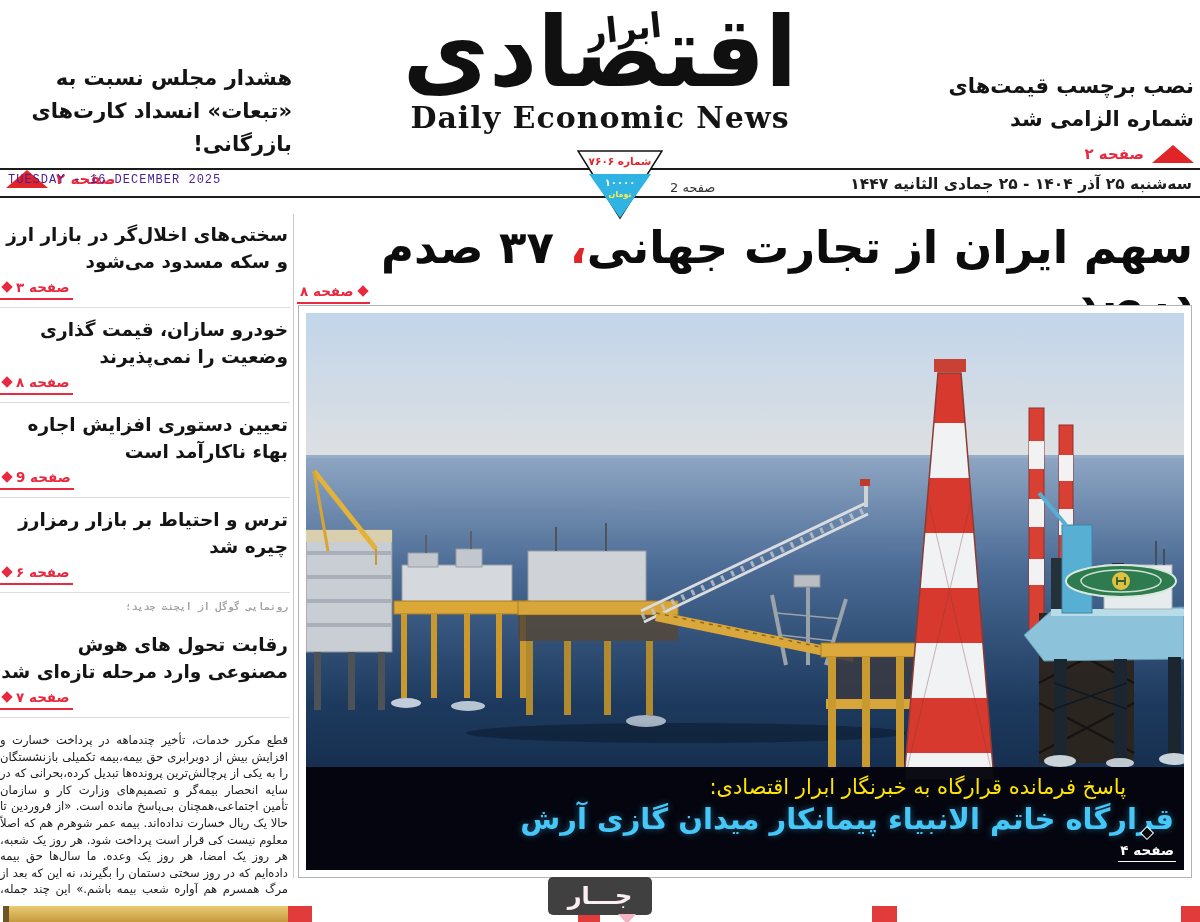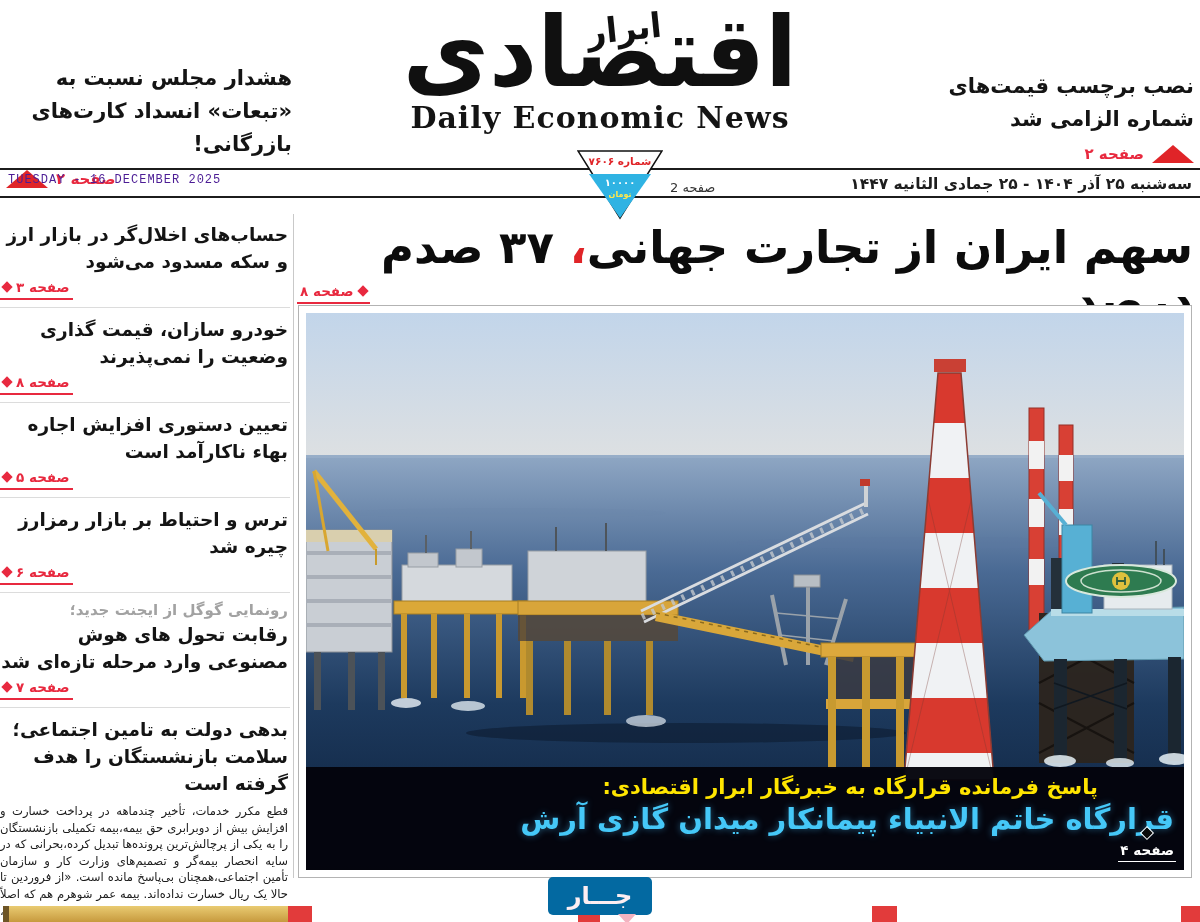--- a/index.html
+++ b/index.html
@@ -52,43 +52,43 @@
   .marker-text{direction:rtl;unicode-bidi:isolate;font-size:13.5px;font-weight:bold;color:#e8293f;}
   .diamond{width:8px;height:8px;background:#e8293f;transform:rotate(45deg);flex:0 0 auto;}
   .lead-marker{position:absolute;left:297px;top:283px;}
 
   
   .vdivider{position:absolute;left:293px;top:214px;height:664px;width:1px;background:#c9c9c9;}
   .sidebar{position:absolute;left:0;top:213px;width:290px;}
   .sb-item{padding:8px 2px 7px 0;border-bottom:1px solid #dcdcdc;}
   .sb-item.last{border-bottom:none;}
   .sb-title{direction:rtl;text-align:right;font-weight:bold;font-size:18.5px;line-height:27px;color:#141414;}
-  .sb-kicker{direction:rtl;text-align:right;font-weight:bold;font-size:15px;color:#a2a2a2;margin-bottom:2px;}
+  .sb-kicker{direction:rtl;text-align:right;font-weight:bold;font-size:10px;color:#a2a2a2;margin-bottom:18px;font-family:Liberation Mono, monospace;}
   .sb-marker{margin-top:4px;}
   .sb-body{direction:rtl;text-align:justify;font-size:11.6px;line-height:16.6px;color:#1c1c1c;
            margin-top:6px;max-height:166px;overflow:hidden;}
 
   
   .photo-frame{position:absolute;left:298px;top:305px;width:878px;height:557px;
                border:1px solid #b3b3b3;background:#fff;padding:7px;}
   .photo-inner{position:relative;width:878px;height:557px;overflow:hidden;background:#14273f;}
   .caption-band{position:absolute;left:0;right:0;bottom:0;height:103px;background:rgba(4,4,12,0.97);}
-  .cap-kicker{direction:rtl;text-align:right;padding:8px 86px 0 0;font-size:21px;font-weight:bold;color:#ffe500;}
+  .cap-kicker{direction:rtl;text-align:right;padding:8px 58px 0 0;font-size:21px;font-weight:normal;color:#ffe500;}
   .cap-title{direction:rtl;text-align:right;padding:3px 10px 0 0;font-size:29px;font-weight:800;
              color:#45c8f8;text-shadow:0 0 7px rgba(70,190,250,.45);}
   .photo-marker{position:absolute;right:8px;bottom:8px;display:flex;align-items:center;gap:5px;
                 border-bottom:1.5px solid #ffffff;padding:0 2px 3px 2px;flex-direction:column;}
   .photo-marker .marker-text{color:#ffffff;}
   .photo-marker .diamond{background:#0a0a0a;outline:1px solid #ffffff;}
 
   
   .gold-banner{position:absolute;left:3px;top:906px;width:280px;height:16px;
                background:linear-gradient(180deg,#e9cb72,#c79a3e);border-left:6px solid #6e5526;}
   .red-sq{position:absolute;background:#e23b3b;}
-  .bubble{position:absolute;left:548px;top:877px;width:104px;height:38px;background:#0369a1;
+  .bubble{position:absolute;left:548px;top:877px;width:104px;height:38px;background:#404040;
           border-radius:5px;text-align:center;z-index:4;}
   .bubble:after{content:"";position:absolute;right:16px;top:37px;width:0;height:0;
                 border-left:9px solid transparent;border-right:9px solid transparent;
                 border-top:10px solid #f3b3c0;}
   .bubble-text{direction:rtl;font-size:24px;line-height:38px;font-weight:bold;color:#fdeef2;}
 </style>
 </head>
 <body>
 
 <div id="page">
@@ -139,40 +139,40 @@
   </div>
   <div class="marker-row lead-marker">
     <span class="marker-text">صفحه ۸</span>
     <span class="diamond"></span>
   </div>
 
   <div class="vdivider"></div>
   <div class="sidebar">
 
     <div class="sb-item">
-      <div class="sb-title">حساب‌های اخلال‌گر در بازار ارز و سکه مسدود می‌شود</div>
+      <div class="sb-title">سختی‌های اخلال‌گر در بازار ارز و سکه مسدود می‌شود</div>
       <div class="marker-row sb-marker">
         <span class="diamond"></span>
         <span class="marker-text">صفحه ۳</span>
       </div>
     </div>
 
     <div class="sb-item">
       <div class="sb-title">خودرو سازان، قیمت گذاری وضعیت را نمی‌پذیرند</div>
       <div class="marker-row sb-marker">
         <span class="diamond"></span>
         <span class="marker-text">صفحه ۸</span>
       </div>
     </div>
 
     <div class="sb-item">
       <div class="sb-title">تعیین دستوری افزایش اجاره بهاء ناکارآمد است</div>
       <div class="marker-row sb-marker">
         <span class="diamond"></span>
-        <span class="marker-text">صفحه ۵</span>
+        <span class="marker-text">صفحه 9</span>
       </div>
     </div>
 
     <div class="sb-item">
       <div class="sb-title">ترس و احتیاط بر بازار رمزارز چیره شد</div>
       <div class="marker-row sb-marker">
         <span class="diamond"></span>
         <span class="marker-text">صفحه ۶</span>
       </div>
     </div>
@@ -180,21 +180,20 @@
     <div class="sb-item">
       <div class="sb-kicker">رونمایی گوگل از ایجنت جدید؛</div>
       <div class="sb-title">رقابت تحول های هوش مصنوعی وارد مرحله تازه‌ای شد</div>
       <div class="marker-row sb-marker">
         <span class="diamond"></span>
         <span class="marker-text">صفحه ۷</span>
       </div>
     </div>
 
     <div class="sb-item last">
-      <div class="sb-title">بدهی دولت به تامین اجتماعی؛ سلامت بازنشستگان را هدف گرفته است</div>
       <div class="sb-body">قطع مکرر خدمات، تأخیر چندماهه در پرداخت خسارت و افزایش بیش از دوبرابری حق بیمه،بیمه تکمیلی بازنشستگان را به یکی از پرچالش‌ترین پرونده‌ها تبدیل کرده،بحرانی که در سایه انحصار بیمه‌گر و تصمیم‌های وزارت کار و سازمان تأمین اجتماعی،همچنان بی‌پاسخ مانده است. «از فروردین تا حالا یک ریال خسارت نداده‌اند. بیمه عمر شوهرم هم که اصلاً معلوم نیست کی قرار است پرداخت شود. هر روز یک شعبه، هر روز یک امضا، هر روز یک وعده. ما سال‌ها حق بیمه داده‌ایم که در روز سختی دستمان را بگیرند، نه این که بعد از مرگ همسرم هم آواره شعب بیمه باشم.» این چند جمله، روایت فردی نیست؛ خلاصه وضعیت هزاران بازنشسته‌ای است که این روزها نام «بیمه آتیه‌سازان حافظ» برایشان نه یادآور امنیت و آرامش، بلکه مترادف...</div>
 
     </div>
   </div>
 
   <div class="photo-frame">
     <div class="photo-inner">
       <svg width="878" height="557" viewBox="0 0 878 557">
         <defs>
           <linearGradient id="sky" x1="0" y1="0" x2="0" y2="1">

